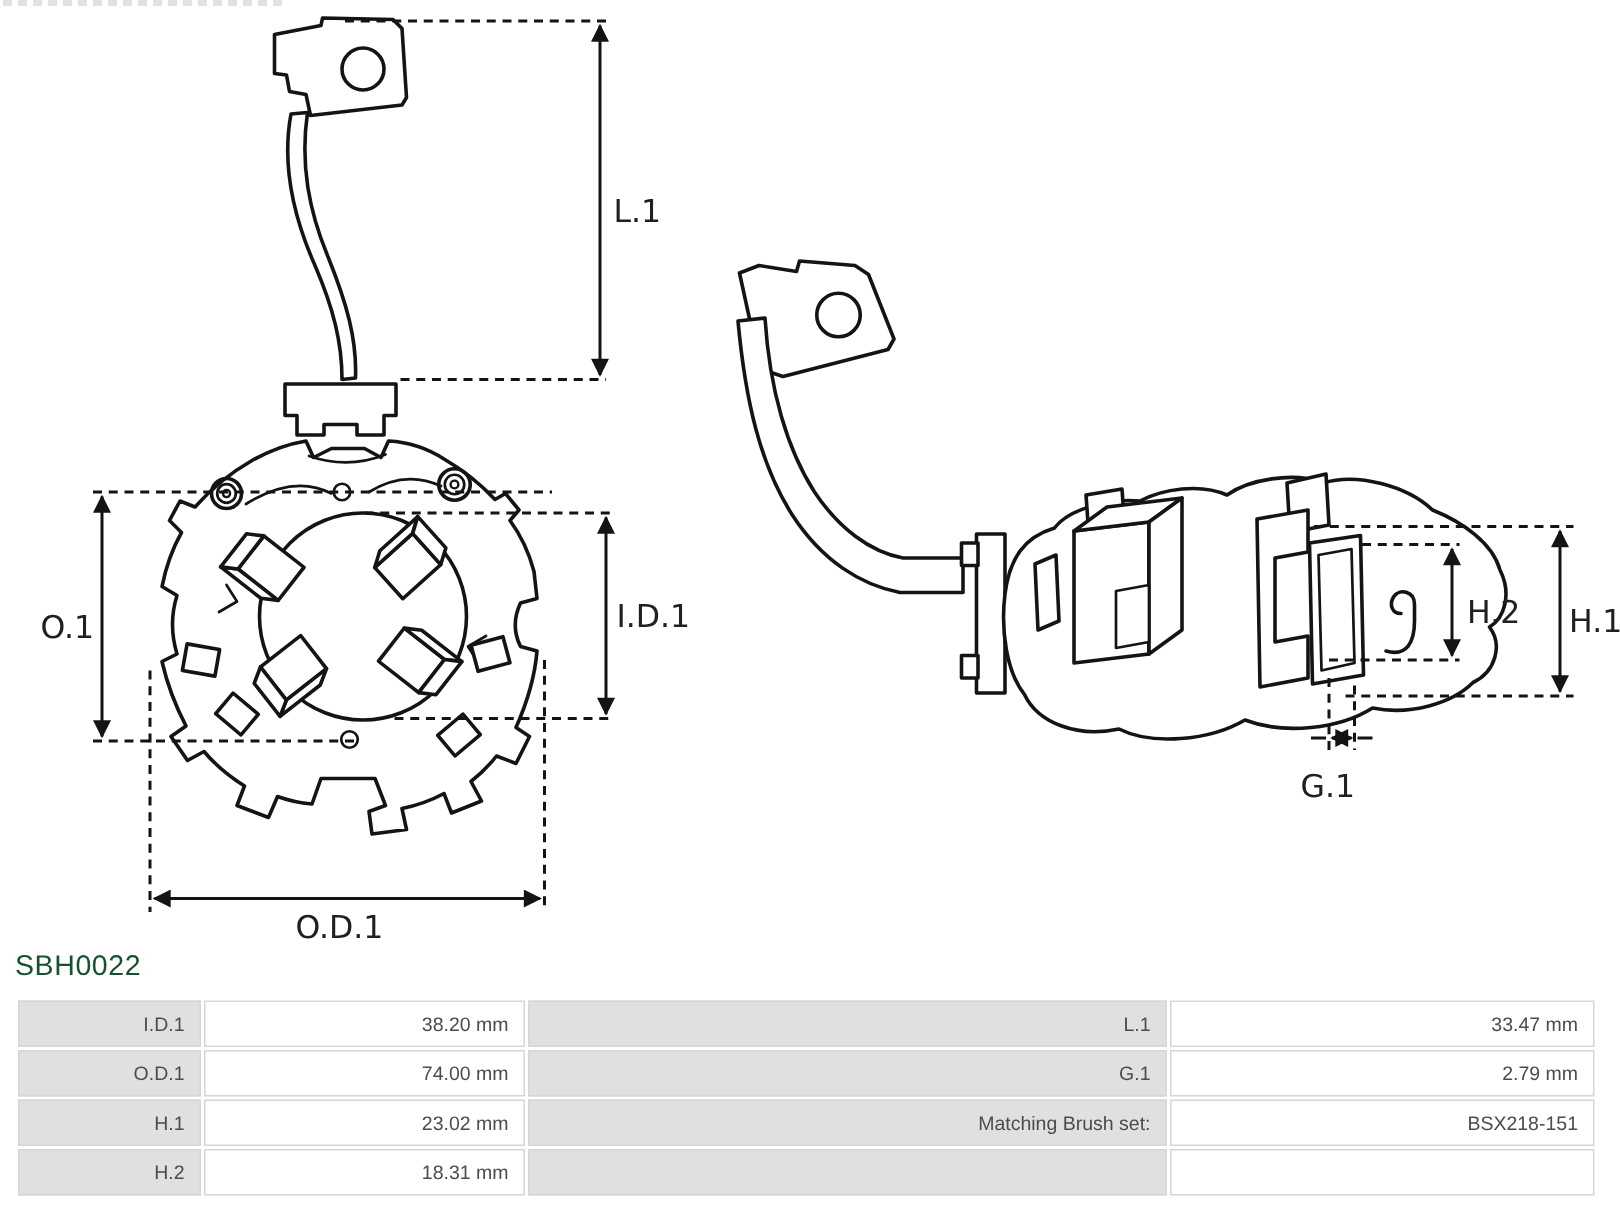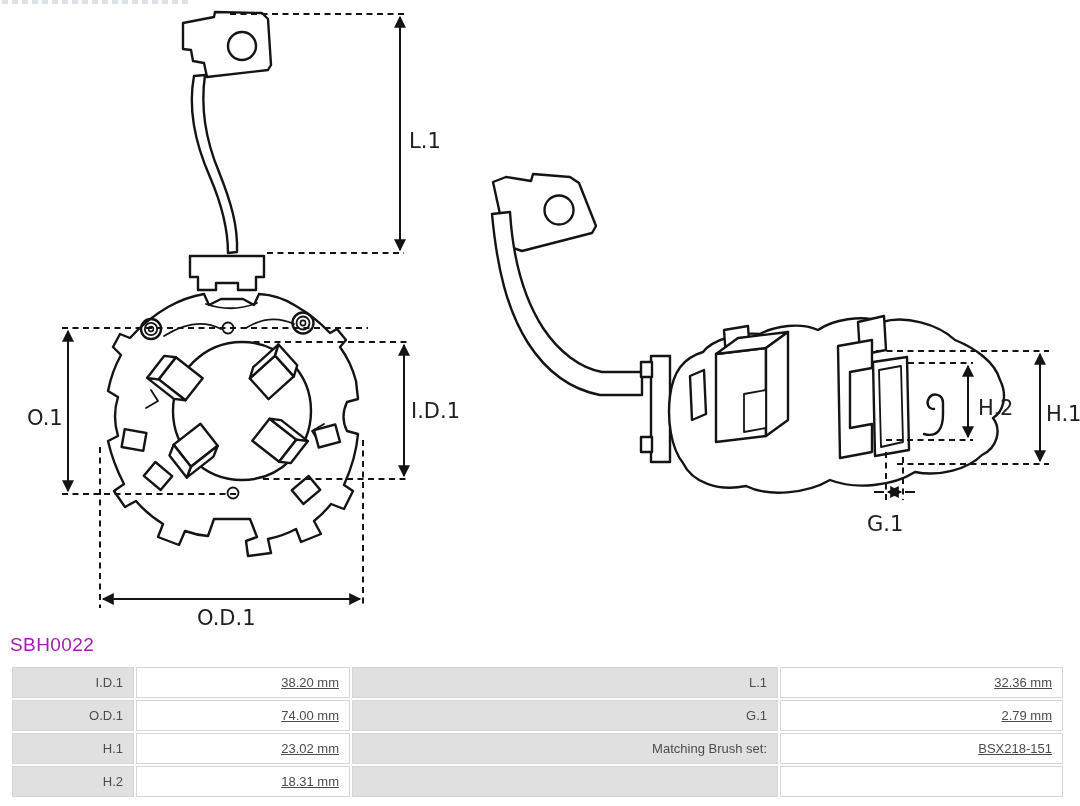--- a/index.html
+++ b/index.html
@@ -13,35 +13,35 @@
     background:repeating-linear-gradient(90deg,#d9dde3 0 6px, transparent 6px 10px);
     opacity:.85;
   }
   .drawing { position:absolute; left:0; top:0; }
   .drawing text {
     font-family:"DejaVu Sans","Liberation Sans",sans-serif;
     fill:#202020;
   }
   .part-number {
     position:absolute; left:10px; top:634px;
-    font-size:19px; line-height:22px; color:#a21caf; letter-spacing:.4px;
+    font-size:19px; line-height:22px; color:#14532d; letter-spacing:.4px;
   }
   table.specs {
     position:absolute; left:10px; top:665px; width:1055px;
     border-collapse:separate; border-spacing:2px; table-layout:fixed;
   }
   table.specs td {
     border:1px solid #d6d6d6;
     font-size:13px; color:#4c4c4c;
     padding:6px 10px; height:17px;
     text-align:right; vertical-align:middle;
     overflow:hidden; white-space:nowrap;
   }
   td.lbl { background:#e0e0e0; }
-  td.val { background:#ffffff;text-decoration:underline; }
+  td.val { background:#ffffff; }
 </style>
 </head>
 <body>
 
 <div class="top-artifact"></div>
 
 <svg class="drawing" width="1080" height="640" viewBox="0 0 1080 640">
   <defs>
     <marker id="ah" viewBox="0 0 10 10" refX="9" refY="5" markerWidth="7" markerHeight="6" orient="auto-start-reverse">
       <path d="M0,0 L10,5 L0,10 Z" fill="#141414"></path>
@@ -223,21 +223,21 @@
     <col style="width:122px">
       <col style="width:214px">
       <col style="width:426px">
       <col>
   </colgroup>
   <tbody>
     <tr>
       <td class="lbl">I.D.1</td>
       <td class="val">38.20 mm</td>
       <td class="lbl">L.1</td>
-      <td class="val">32.36 mm</td>
+      <td class="val">33.47 mm</td>
     </tr>
     <tr>
       <td class="lbl">O.D.1</td>
       <td class="val">74.00 mm</td>
       <td class="lbl">G.1</td>
       <td class="val">2.79 mm</td>
     </tr>
     <tr>
       <td class="lbl">H.1</td>
       <td class="val">23.02 mm</td>

